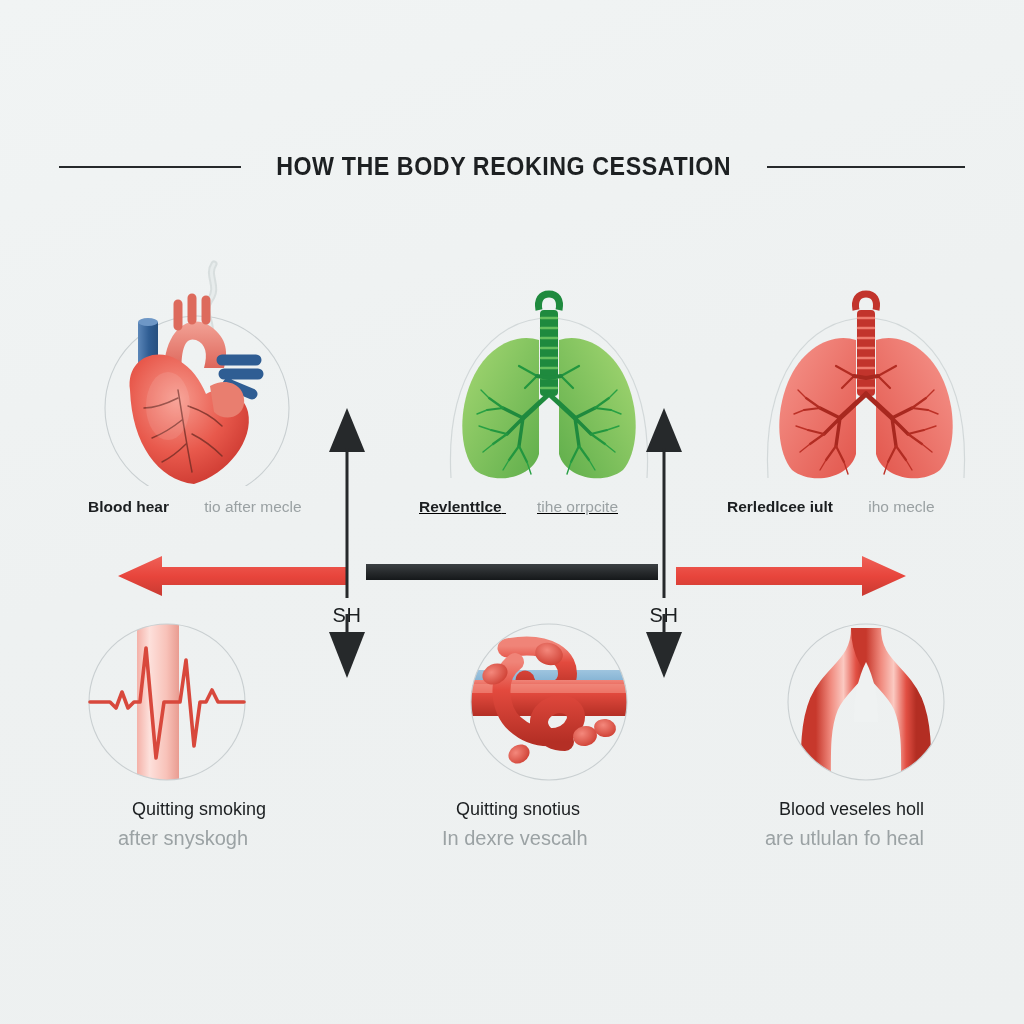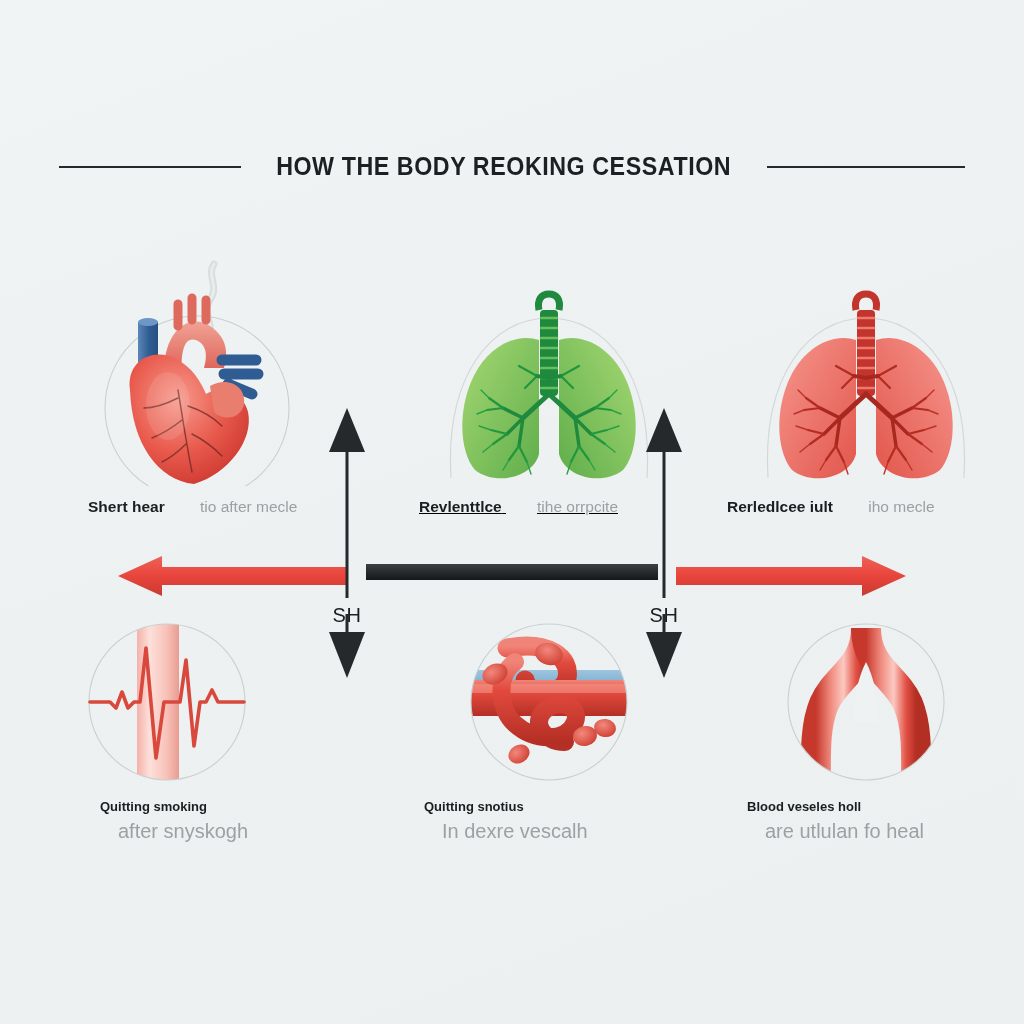--- a/index.html
+++ b/index.html
@@ -92,24 +92,25 @@
     margin-left: 31px;
   }
   .cap-bottom {
     position: absolute;
     top: 798px;
   }
   .cap-bottom.c1 { left: 100px; }
   .cap-bottom.c2 { left: 424px; }
   .cap-bottom.c3 { left: 747px; }
   .cap-bottom .line1 {
-    font-size: 13px;
-    font-weight: bold;
+    font-size: 18px;
+    font-weight: normal;
     color: #1b1e20;
     white-space: nowrap;
+    margin-left: 32px;
   }
   .cap-bottom .line2 {
     font-size: 20px;
     font-weight: normal;
     color: #9ba2a4;
     white-space: nowrap;
     margin-top: 3px;
     padding-left: 18px;
   }
 
@@ -332,21 +333,21 @@
                    M94 196 L84 204 M110 212 L104 222 M128 214 L132 226"></path>
           <path d="M210 150 L218 142 M212 162 L222 166 M208 182 L220 178
                    M206 196 L216 204 M190 212 L196 222 M172 214 L168 226"></path>
         </g>
         <path d="M150 130 L138 128 M150 130 L162 128" fill="none" stroke="#a8281f" stroke-width="4" stroke-linecap="round"></path>
       </svg>
     </div>
   </div>
 
   <div class="caption cap-top c1">
-    <span class="cap-strong">Shert hear</span>
+    <span class="cap-strong">Blood hear</span>
     <span class="cap-soft">tio after mecle</span>
   </div>
   <div class="caption cap-top c2">
     <span class="cap-strong">Revlenttlce</span>
     <span class="cap-soft">tihe orrpcite</span>
   </div>
   <div class="caption cap-top c3">
     <span class="cap-strong">Rerledlcee iult</span>
     <span class="cap-soft">iho mecle</span>
   </div>

